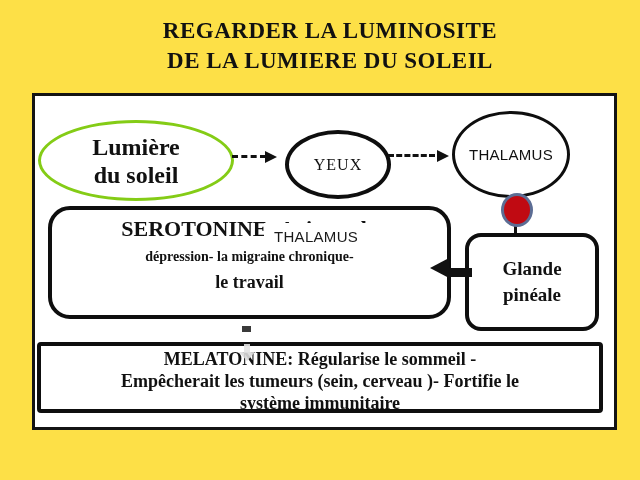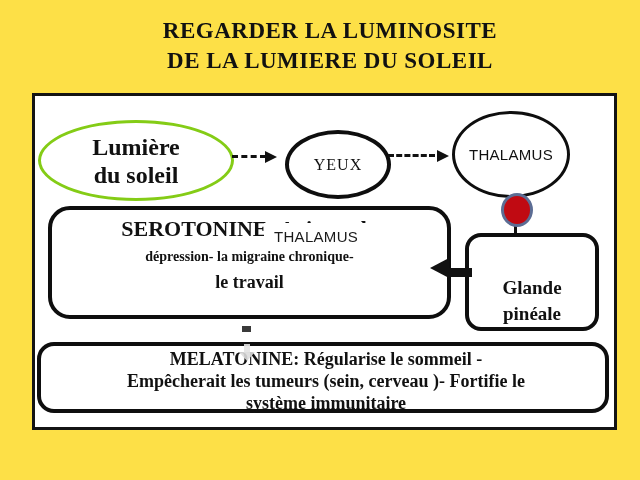--- a/index.html
+++ b/index.html
@@ -42,23 +42,23 @@
   
   .rbox{position:absolute;background:#fff;border:4px solid #0e0e0e;text-align:center;
         font-weight:bold;}
   .sero{left:48px;top:206px;width:395px;height:105px;border-radius:22px;z-index:1;}
   .sero .l1{margin-top:5px;font-size:22px;line-height:28px;}
   .sero .l2{font-size:14px;line-height:27px;}
   .sero .l3{font-size:18px;line-height:25px;}
   .sero .l4{font-size:18px;line-height:24px;}
   .pineal{left:465px;top:233px;width:126px;height:90px;border-radius:16px;
           font-size:19px;line-height:26px;display:flex;flex-direction:column;
-          justify-content:flex-end;z-index:2;}
-  .mela{left:37px;top:342px;width:558px;height:61px;border-radius:17px;
-        font-size:18px;line-height:22px;padding-top:2px;z-index:1;padding-left:6px;}
+          justify-content:center;z-index:2;}
+  .mela{left:37px;top:342px;width:558px;height:61px;border-radius:4px;
+        font-size:18px;line-height:22px;padding-top:2px;z-index:1;}
 
   
   .patch{position:absolute;left:264px;top:223px;width:178px;height:27px;background:#fff;
          z-index:3;font-family:"Liberation Sans", sans-serif;font-size:15px;
          letter-spacing:.3px;display:flex;align-items:center;font-weight:normal;
          color:#1a1a1a;padding-left:10px;box-sizing:border-box;}
 
   
   .fatshaft{position:absolute;left:447px;top:268px;width:25px;height:9px;background:#111;z-index:3;}
   .fathead{position:absolute;left:430px;top:258px;width:0;height:0;z-index:3;

